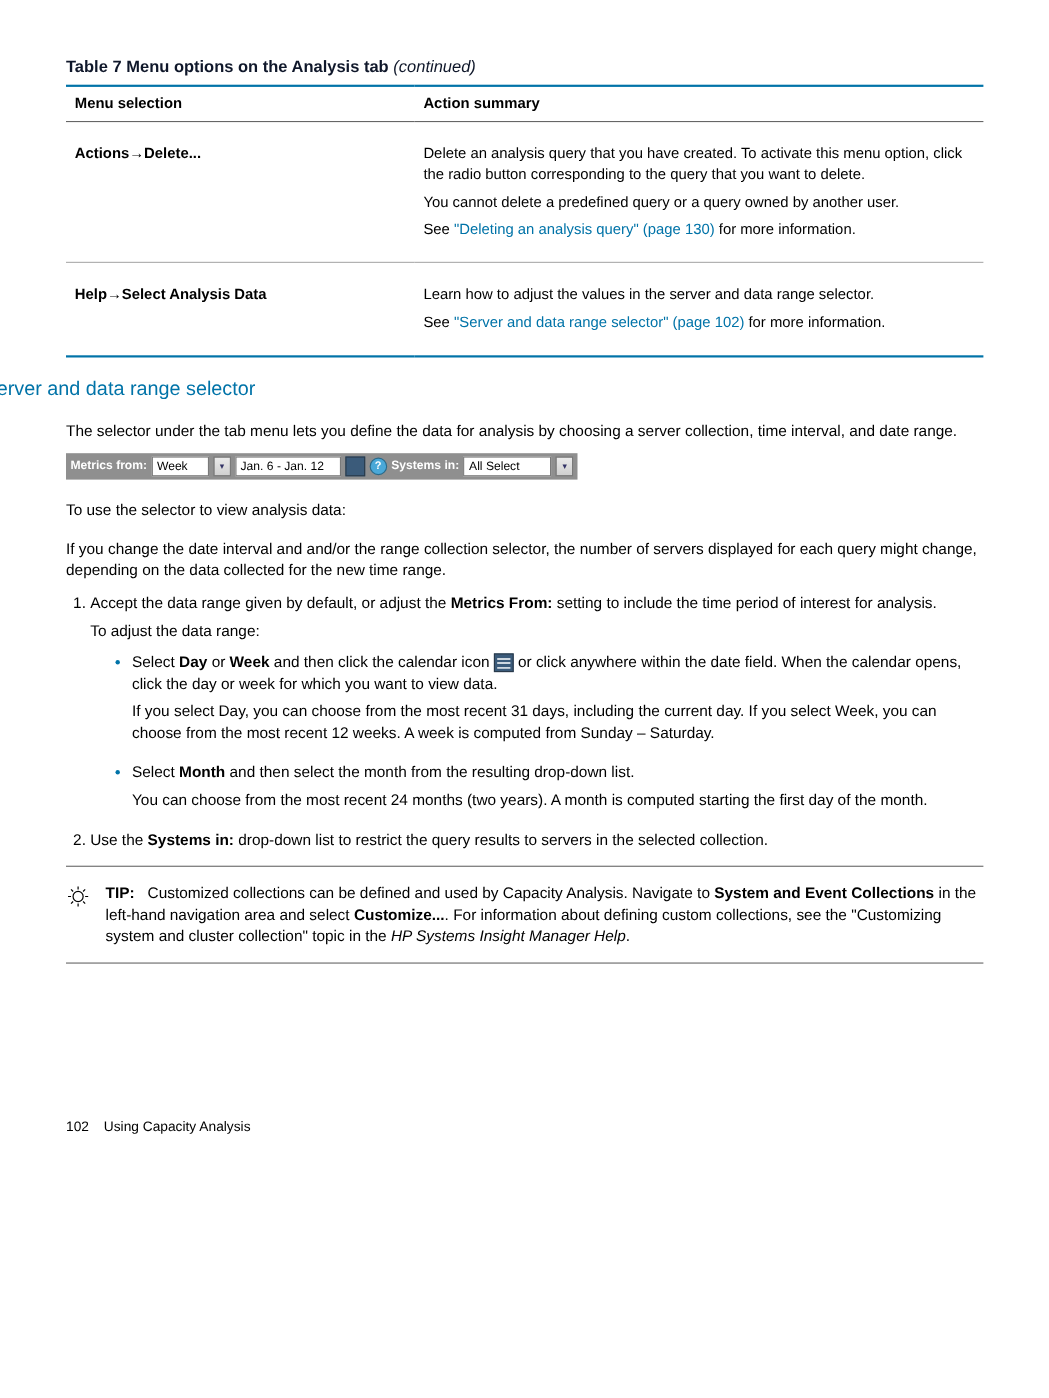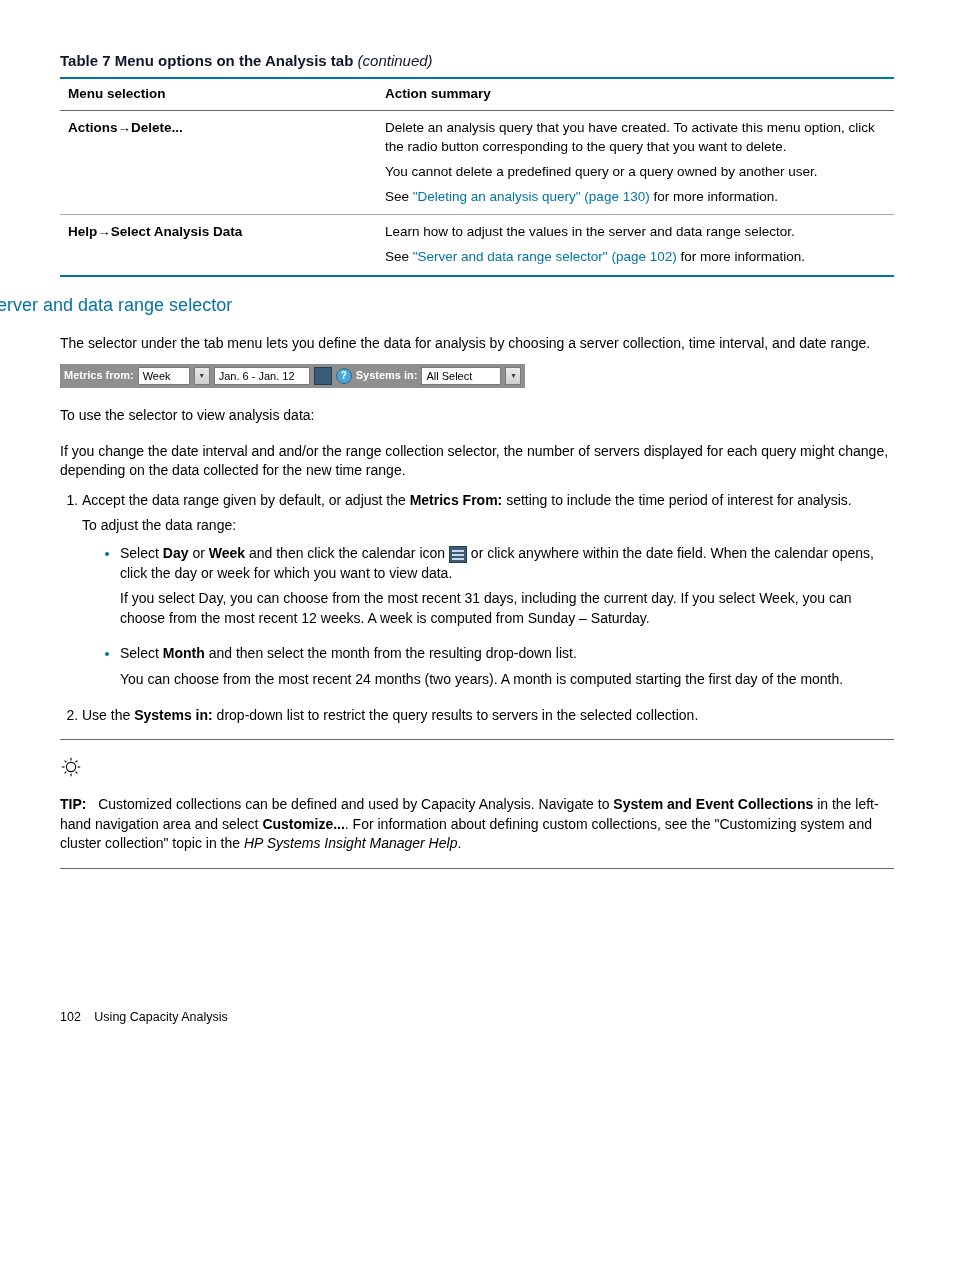--- a/index.html
+++ b/index.html
@@ -31,21 +31,21 @@
   }
   table.menu th {
     text-align: left;
     font-weight: bold;
     padding: 6px 8px;
     border-bottom: 1px solid #666;
     vertical-align: top;
     font-size: 13.5px;
   }
   table.menu td {
-    padding: 8px 8px;
+    padding: 20px 8px;
     border-bottom: 1px solid #aaa;
     vertical-align: top;
     font-size: 13.5px;
   }
   table.menu tr:last-child td { border-bottom: none; }
   table.menu td.left { font-weight: bold; width: 38%; }
   table.menu td p { margin: 0 0 6px 0; }
   table.menu td p:last-child { margin-bottom: 0; }
   .link { color: #0073a8; }
   .section-h { color: #0073a8; font-size: 18px; font-weight: normal; margin: 16px 0 10px -75px; }
@@ -110,21 +110,21 @@
     vertical-align: middle;
     position: relative;
   }
   .mini-inline::before {
     content: "";
     position: absolute;
     top: 3px; left: 2px; right: 2px; bottom: 2px;
     background: repeating-linear-gradient(to bottom, #cfd8e0 0 2px, transparent 2px 4px);
   }
   hr.sep { border: none; border-top: 1px solid #666; margin: 14px 0; }
-  .tip-row { display: flex; gap: 14px; align-items: flex-start; flex-direction: column; }
+  .tip-row { display: flex; gap: 14px; align-items: flex-start; }
   .tip-icon { font-size: 20px; line-height: 1; padding-top: 2px; }
   .tip-row p { margin: 0; }
   .tip-label { font-weight: bold; }
   .footer { position: relative; margin-top: 140px; font-size: 12.5px; }
   .footer .pn { margin-right: 10px; }
   b { font-weight: bold; }
   i { font-style: italic; }
 </style>
 </head>
 <body>

